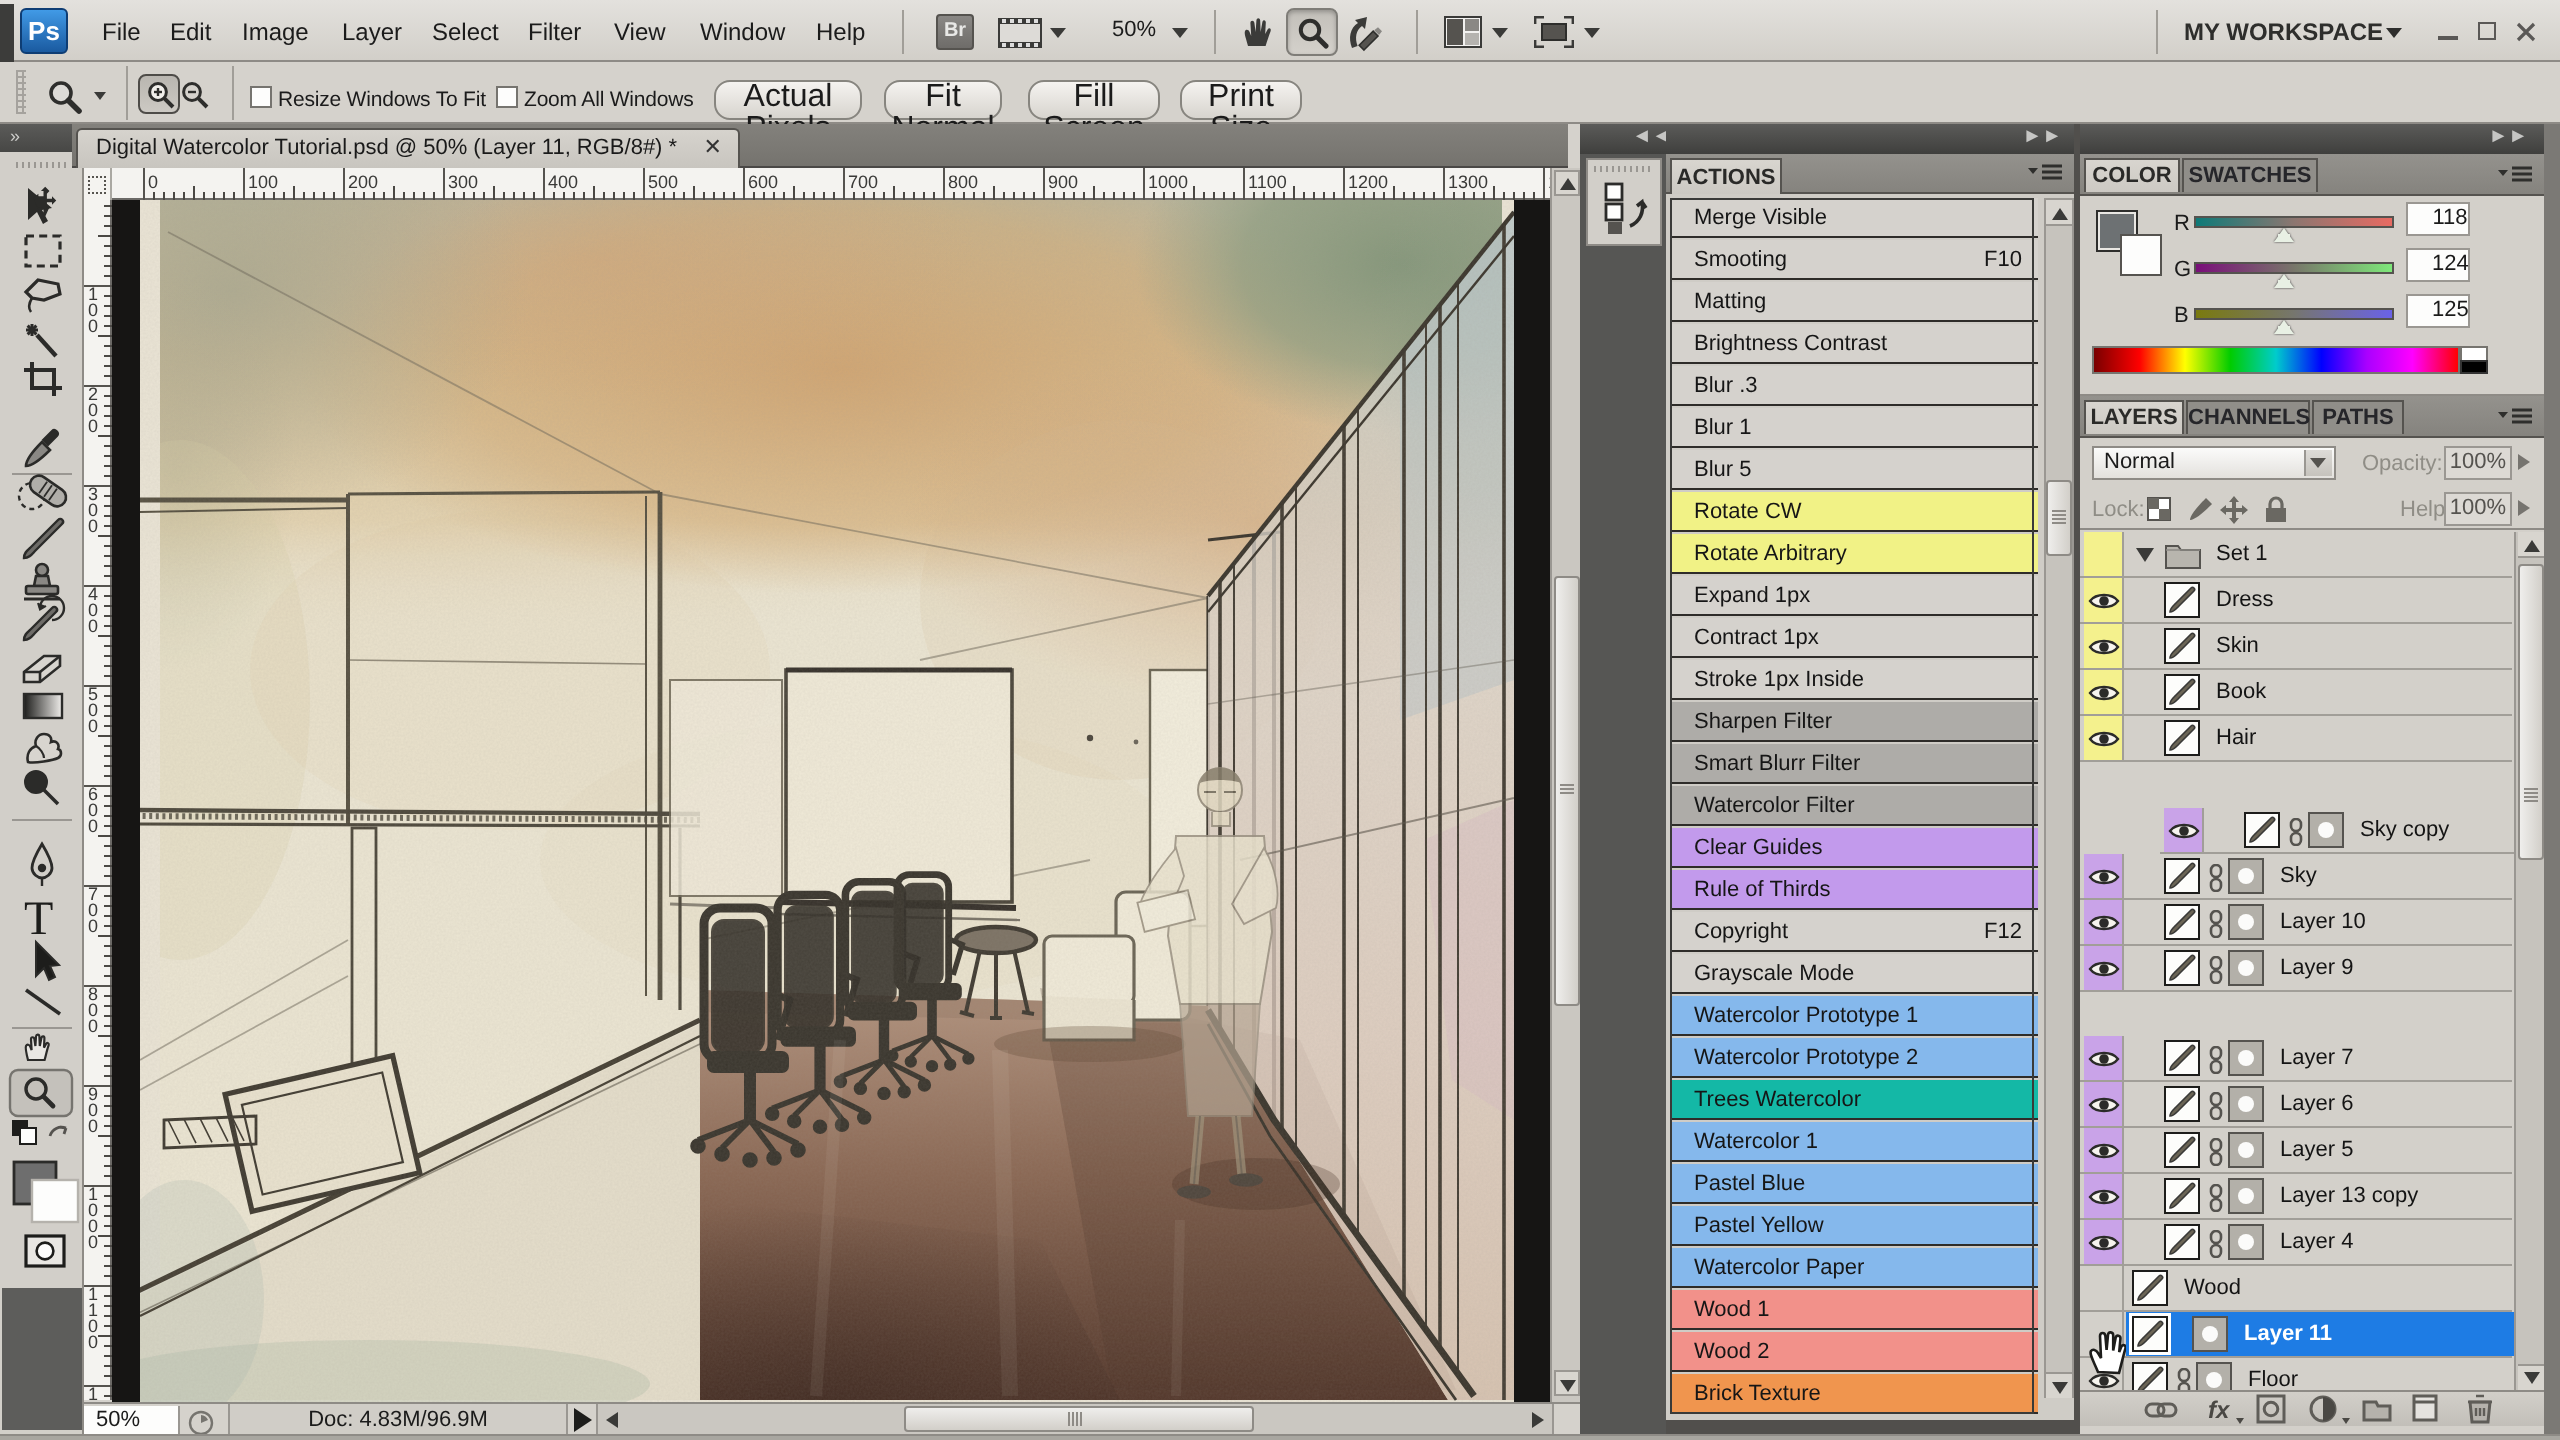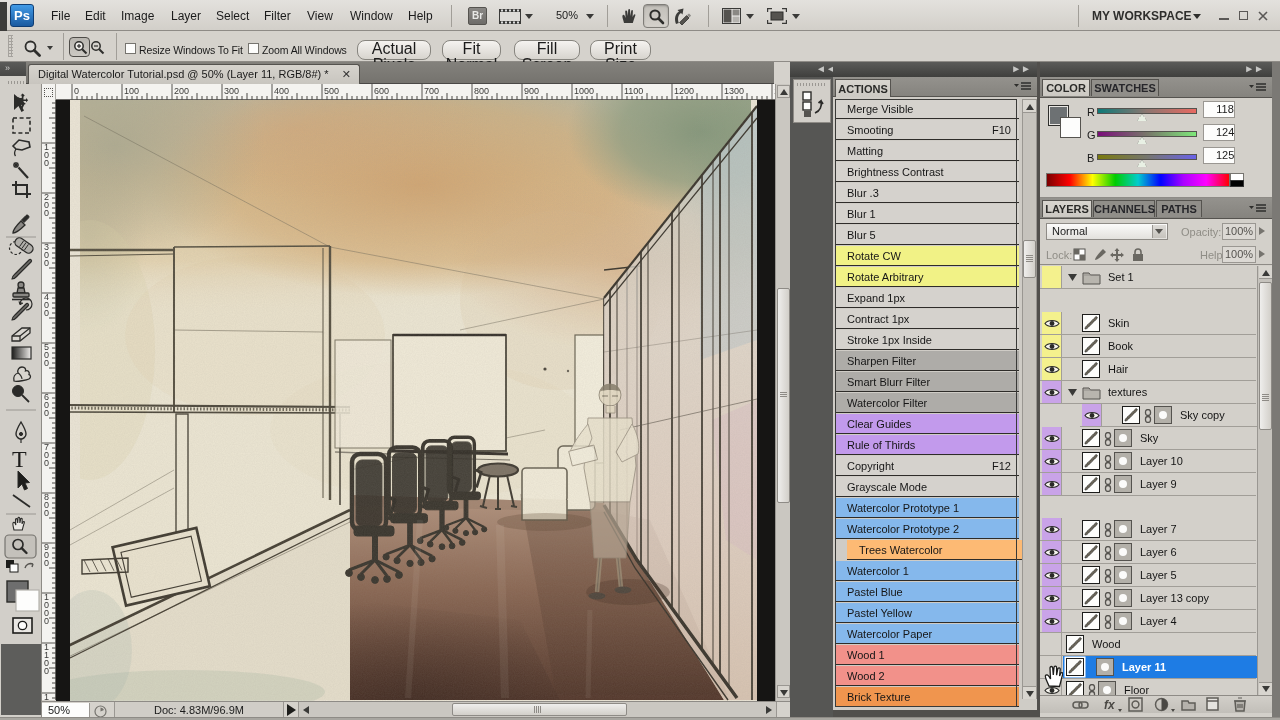--- a/index.html
+++ b/index.html
@@ -15,21 +15,21 @@
 
 #optbar { left:0; top:31px; width:1280px; height:31px; background:#d5d2cc; border-bottom:1px solid #8e8b86;padding-left:35px; }
 .chk { position:absolute; top:9px; width:11px; height:11px; background:#fdfdfc; border:1px solid #76746f; }
 .olabel { position:absolute; top:10px; font-size:10.5px; letter-spacing:-0.1px; color:#1b1b1b; }
 .obtn { position:absolute; top:7px; height:20px; border:1px solid #87857f; border-radius:8px; background:linear-gradient(#f5f3f0,#d7d4ce); font-size:16px; color:#1b1b1b; text-align:center; line-height:16px; }
 
 #tools { left:0; top:62px; width:42px; height:658px; background:#d2cfc9; border-right:1px solid #8e8b86; }
 #tools .hdr { position:absolute; left:0; top:0; width:42px; height:14px; background:linear-gradient(#5b5b59,#474745); color:#cfcfcd; font-size:9px; line-height:13px; padding-left:5px; letter-spacing:-1px; }
 #tools .darkblock { position:absolute; left:1px; top:582px; width:40px; height:71px; background:#5d5d5b; }
 
-#tabbar { left:26px; top:62px; width:748px; height:22px; background:linear-gradient(#83817c,#75736e); border-bottom:1px solid #4a4846; }
+#tabbar { left:36px; top:62px; width:748px; height:22px; background:linear-gradient(#83817c,#75736e); border-bottom:1px solid #4a4846; }
 #doctab { position:absolute; left:2px; top:2px; width:332px; height:20px; background:linear-gradient(#d6d3cd,#c8c5bf); border:1px solid #55534f; border-bottom:none; border-radius:3px 3px 0 0; font-size:11px; color:#1a1a1a; line-height:19px; padding-left:9px; }
 #hruler { left:42px; top:84px; width:733px; height:16px; background:#f4f3f0; border-bottom:1px solid #6b6966; }
 #vruler { left:42px; top:100px; width:14px; height:600px; background:#f4f3f0; border-right:1px solid #6b6966; }
 .rcorner { position:absolute; left:42px; top:84px; width:14px; height:16px; background:#f4f3f0; border-right:1px solid #aaa8a2; z-index:3; }
 #statusbar { left:42px; top:701px; width:748px; height:17px; background:#d5d2cc; border-top:1px solid #8e8b86; }
 #vscroll { left:775px; top:84px; width:15px; height:617px; background:#cac7c1; border-left:1px solid #9a9792; }
 
 #iconstrip { left:790px; top:62px; width:43px; height:658px; background:#565654; }
 #actpanel { left:833px; top:62px; width:204px; height:658px; background:#514f4c; }
 #dockgap { left:1037px; top:62px; width:3px; height:658px; background:#514f4c; }
@@ -921,21 +921,21 @@
           <div class="arow" style="top:231px;background:#d5d2cd;">Stroke 1px Inside</div>
           <div class="arow" style="top:252px;background:#aeaca8;">Sharpen Filter</div>
           <div class="arow" style="top:273px;background:#aeaca8;">Smart Blurr Filter</div>
           <div class="arow" style="top:294px;background:#aeaca8;">Watercolor Filter</div>
           <div class="arow" style="top:315px;background:#c29aec;">Clear Guides</div>
           <div class="arow" style="top:336px;background:#c29aec;">Rule of Thirds</div>
           <div class="arow" style="top:357px;background:#d5d2cd;">Copyright<span class="akey">F12</span></div>
           <div class="arow" style="top:378px;background:#d5d2cd;">Grayscale Mode</div>
           <div class="arow" style="top:399px;background:#85b8ec;">Watercolor Prototype 1</div>
           <div class="arow" style="top:420px;background:#85b8ec;">Watercolor Prototype 2</div>
-          <div class="arow" style="top:441px;background:#fdba74;margin-left:12px;">Trees Watercolor</div>
+          <div class="arow" style="top:441px;background:#14b8a6;">Trees Watercolor</div>
           <div class="arow" style="top:462px;background:#85b8ec;">Watercolor 1</div>
           <div class="arow" style="top:483px;background:#85b8ec;">Pastel Blue</div>
           <div class="arow" style="top:504px;background:#85b8ec;">Pastel Yellow</div>
           <div class="arow" style="top:525px;background:#85b8ec;">Watercolor Paper</div>
           <div class="arow" style="top:546px;background:#f2918a;">Wood 1</div>
           <div class="arow" style="top:567px;background:#f2918a;">Wood 2</div>
           <div class="arow" style="top:588px;background:#f0954e;">Brick Texture</div>
           <div style="position:absolute;left:2px;top:0;width:182px;height:608px;border:1px solid #3a3a38;"></div>
         </div>
       <div style="position:absolute;left:189px;top:2px;width:15px;height:600px;background:#c6c3bd;border:1px solid #9a9792;">
@@ -1036,20 +1036,34 @@
             <div class="leye" style="background:#f4f18d;"></div>
             <svg width="9" height="7" style="position:absolute;left:28px;top:8px;">
               <path d="M0 0 L9 0 L4.5 7 Z" fill="#3a3a38"></path>
             </svg>
             <div style="position:absolute;left:42px;top:4px;"><svg width="19" height="15" viewBox="0 0 19 15">
                 <path d="M1 3 L7 3 L8.5 5 L18 5 L18 14 L1 14 Z" fill="#b8b5ae" stroke="#55534f" stroke-width="1"></path>
                 <path d="M1 5 L18 5" stroke="#8e8b86" stroke-width="0.8"></path>
               </svg></div>
             <span class="lname" style="left:68px;">Set 1</span>
           </div>
+          <div class="lrow" style="top:22.9px;">
+            <div class="leye" style="background:#f4f18d;">
+              <svg width="16" height="11" viewBox="0 0 16 11" style="position:absolute;left:2px;top:6px;">
+                <path d="M1 5.5 C4 1.5 12 1.5 15 5.5 C12 9.5 4 9.5 1 5.5 Z" fill="#f6f4ee" stroke="#2b2b29" stroke-width="1.2"></path>
+                <circle cx="8" cy="5.5" r="2.4" fill="#2b2b29"></circle>
+              </svg>
+            </div>
+            <div class="lthumb" style="left:42px;">
+              <svg width="16" height="16" viewBox="0 0 16 16" style="position:absolute;left:0px;top:0px;">
+                <path d="M2 14 C2 12 3.5 11 5 9.5 C8 6.5 11 3.5 12.5 2 C13.5 1 15 2.5 14 3.5 C12.5 5 9.5 8 6.5 11 C5 12.5 4 14 2 14 Z" fill="#6a6455" stroke="#3a3a38" stroke-width="0.8"></path>
+              </svg>
+            </div>
+            <span class="lname" style="left:68px;">Dress</span>
+          </div>
           <div class="lrow" style="top:45.9px;">
             <div class="leye" style="background:#f4f18d;">
               <svg width="16" height="11" viewBox="0 0 16 11" style="position:absolute;left:2px;top:6px;">
                 <path d="M1 5.5 C4 1.5 12 1.5 15 5.5 C12 9.5 4 9.5 1 5.5 Z" fill="#f6f4ee" stroke="#2b2b29" stroke-width="1.2"></path>
                 <circle cx="8" cy="5.5" r="2.4" fill="#2b2b29"></circle>
               </svg>
             </div>
             <div class="lthumb" style="left:42px;">
               <svg width="16" height="16" viewBox="0 0 16 16" style="position:absolute;left:0px;top:0px;">
                 <path d="M2 14 C2 12 3.5 11 5 9.5 C8 6.5 11 3.5 12.5 2 C13.5 1 15 2.5 14 3.5 C12.5 5 9.5 8 6.5 11 C5 12.5 4 14 2 14 Z" fill="#6a6455" stroke="#3a3a38" stroke-width="0.8"></path>
@@ -1077,36 +1091,20 @@
                 <path d="M1 5.5 C4 1.5 12 1.5 15 5.5 C12 9.5 4 9.5 1 5.5 Z" fill="#f6f4ee" stroke="#2b2b29" stroke-width="1.2"></path>
                 <circle cx="8" cy="5.5" r="2.4" fill="#2b2b29"></circle>
               </svg>
             </div>
             <div class="lthumb" style="left:42px;">
               <svg width="16" height="16" viewBox="0 0 16 16" style="position:absolute;left:0px;top:0px;">
                 <path d="M2 14 C2 12 3.5 11 5 9.5 C8 6.5 11 3.5 12.5 2 C13.5 1 15 2.5 14 3.5 C12.5 5 9.5 8 6.5 11 C5 12.5 4 14 2 14 Z" fill="#6a6455" stroke="#3a3a38" stroke-width="0.8"></path>
               </svg>
             </div>
             <span class="lname" style="left:68px;">Hair</span>
-          </div>
-          <div class="lrow" style="top:114.7px;">
-            <div class="leye" style="background:#c9a3e8;">
-              <svg width="16" height="11" viewBox="0 0 16 11" style="position:absolute;left:2px;top:6px;">
-                <path d="M1 5.5 C4 1.5 12 1.5 15 5.5 C12 9.5 4 9.5 1 5.5 Z" fill="#f6f4ee" stroke="#2b2b29" stroke-width="1.2"></path>
-                <circle cx="8" cy="5.5" r="2.4" fill="#2b2b29"></circle>
-              </svg>
-            </div>
-            <svg width="9" height="7" style="position:absolute;left:28px;top:8px;">
-              <path d="M0 0 L9 0 L4.5 7 Z" fill="#3a3a38"></path>
-            </svg>
-            <div style="position:absolute;left:42px;top:4px;"><svg width="19" height="15" viewBox="0 0 19 15">
-                <path d="M1 3 L7 3 L8.5 5 L18 5 L18 14 L1 14 Z" fill="#b8b5ae" stroke="#55534f" stroke-width="1"></path>
-                <path d="M1 5 L18 5" stroke="#8e8b86" stroke-width="0.8"></path>
-              </svg></div>
-            <span class="lname" style="left:68px;">textures</span>
           </div>
           <div class="lrow" style="top:137.6px;margin-left:40px;">
             <div class="leye" style="background:#c9a3e8;">
               <svg width="16" height="11" viewBox="0 0 16 11" style="position:absolute;left:2px;top:6px;">
                 <path d="M1 5.5 C4 1.5 12 1.5 15 5.5 C12 9.5 4 9.5 1 5.5 Z" fill="#f6f4ee" stroke="#2b2b29" stroke-width="1.2"></path>
                 <circle cx="8" cy="5.5" r="2.4" fill="#2b2b29"></circle>
               </svg>
             </div>
             <div class="lthumb" style="left:42px;">
               <svg width="16" height="16" viewBox="0 0 16 16" style="position:absolute;left:0px;top:0px;">

